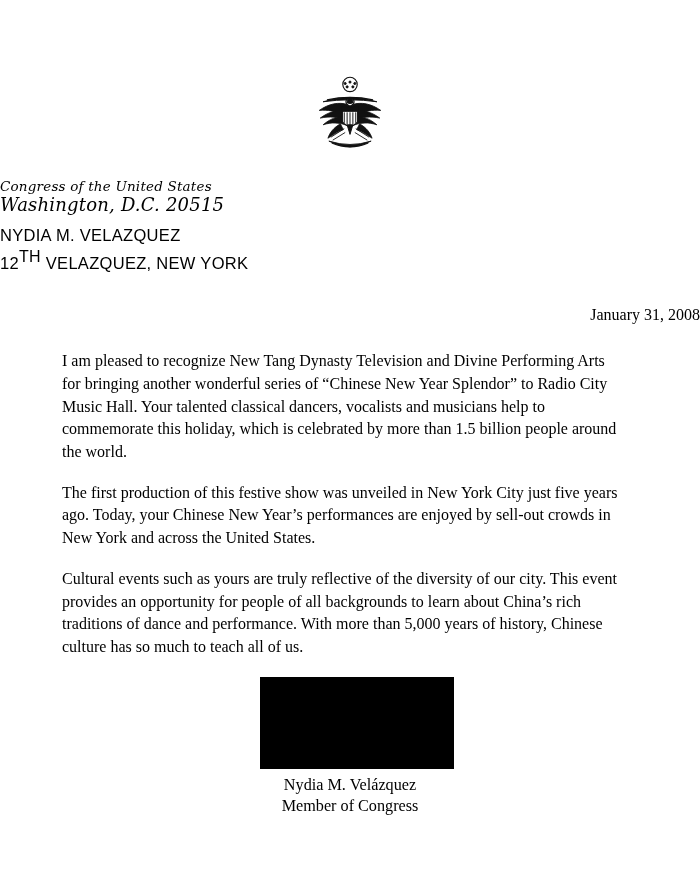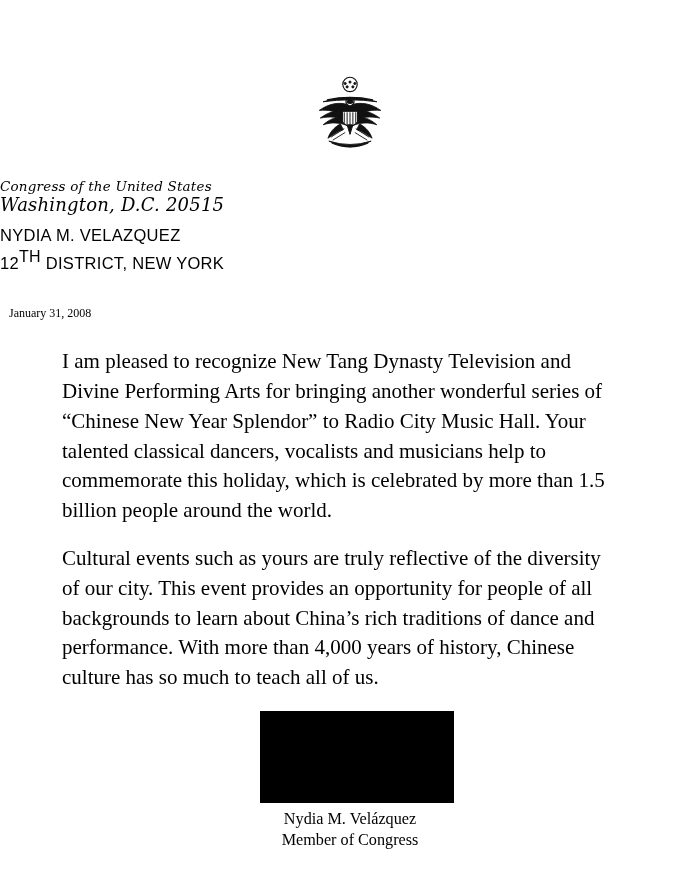--- a/index.html
+++ b/index.html
@@ -62,28 +62,28 @@
     letter-spacing: 0.3px;
     margin-top: 1px;
   }
   .lh-district sup {
     font-size: 16px;
     vertical-align: super;
   }
 
   
   .date {
-    text-align: left;
-    font-size: 12px;
+    text-align: right;
+    font-size: 16px;
     margin-top: 34px;
     margin-left: 9px;
   }
   .body-text {
     margin: 0 81px 0 62px;
-    font-size: 21px;
+    font-size: 16px;
     line-height: 1.42;
     text-align: left;
   }
   .body-text p {
     margin: 0 0 18px 0;
   }
   .para-first {
     margin-top: 26px !important;
   }
   .sincerely {
@@ -160,28 +160,29 @@
           <path d="M31 74 Q50 82 69 74" fill="none" stroke-width="1.2"></path>
         </g>
       </svg>
     </span>
   </div>
 
   <div class="letterhead">
     <div class="lh-script">Congress of the United States</div>
     <div class="lh-script small">Washington, D.C. 20515</div>
     <div class="lh-name">NYDIA M. VELAZQUEZ</div>
-    <div class="lh-district"><span>12</span><sup>TH</sup><span> DISTRICT, NEW YORK</span></div>
+    <div class="lh-district"><span>12</span><sup>TH</sup><span> VELAZQUEZ, NEW YORK</span></div>
   </div>
 
   <div class="date">January 31, 2008</div>
 
   <div class="body-text">
     <p class="para-first">I am pleased to recognize New Tang Dynasty Television and Divine Performing Arts for bringing another wonderful series of “Chinese New Year Splendor” to Radio City Music Hall.  Your talented classical dancers, vocalists and musicians help to commemorate this holiday, which is celebrated by more than 1.5 billion people around the world.</p>
-    <p>Cultural events such as yours are truly reflective of the diversity of our city.  This event provides an opportunity for people of all backgrounds to learn about China’s rich traditions of dance and performance.  With more than 4,000 years of history, Chinese culture has so much to teach all of us.</p>
+    <p>The first production of this festive show was unveiled in New York City just five years ago.  Today, your Chinese New Year’s performances are enjoyed by sell-out crowds in New York and across the United States.</p>
+    <p>Cultural events such as yours are truly reflective of the diversity of our city.  This event provides an opportunity for people of all backgrounds to learn about China’s rich traditions of dance and performance.  With more than 5,000 years of history, Chinese culture has so much to teach all of us.</p>
   </div>
 
   <div class="sig-area">
     <div class="sig-redaction"></div>
     <div class="sig-name">Nydia M. Velázquez</div>
     <div class="sig-title">Member of Congress</div>
   </div>
 
 </div>
 

